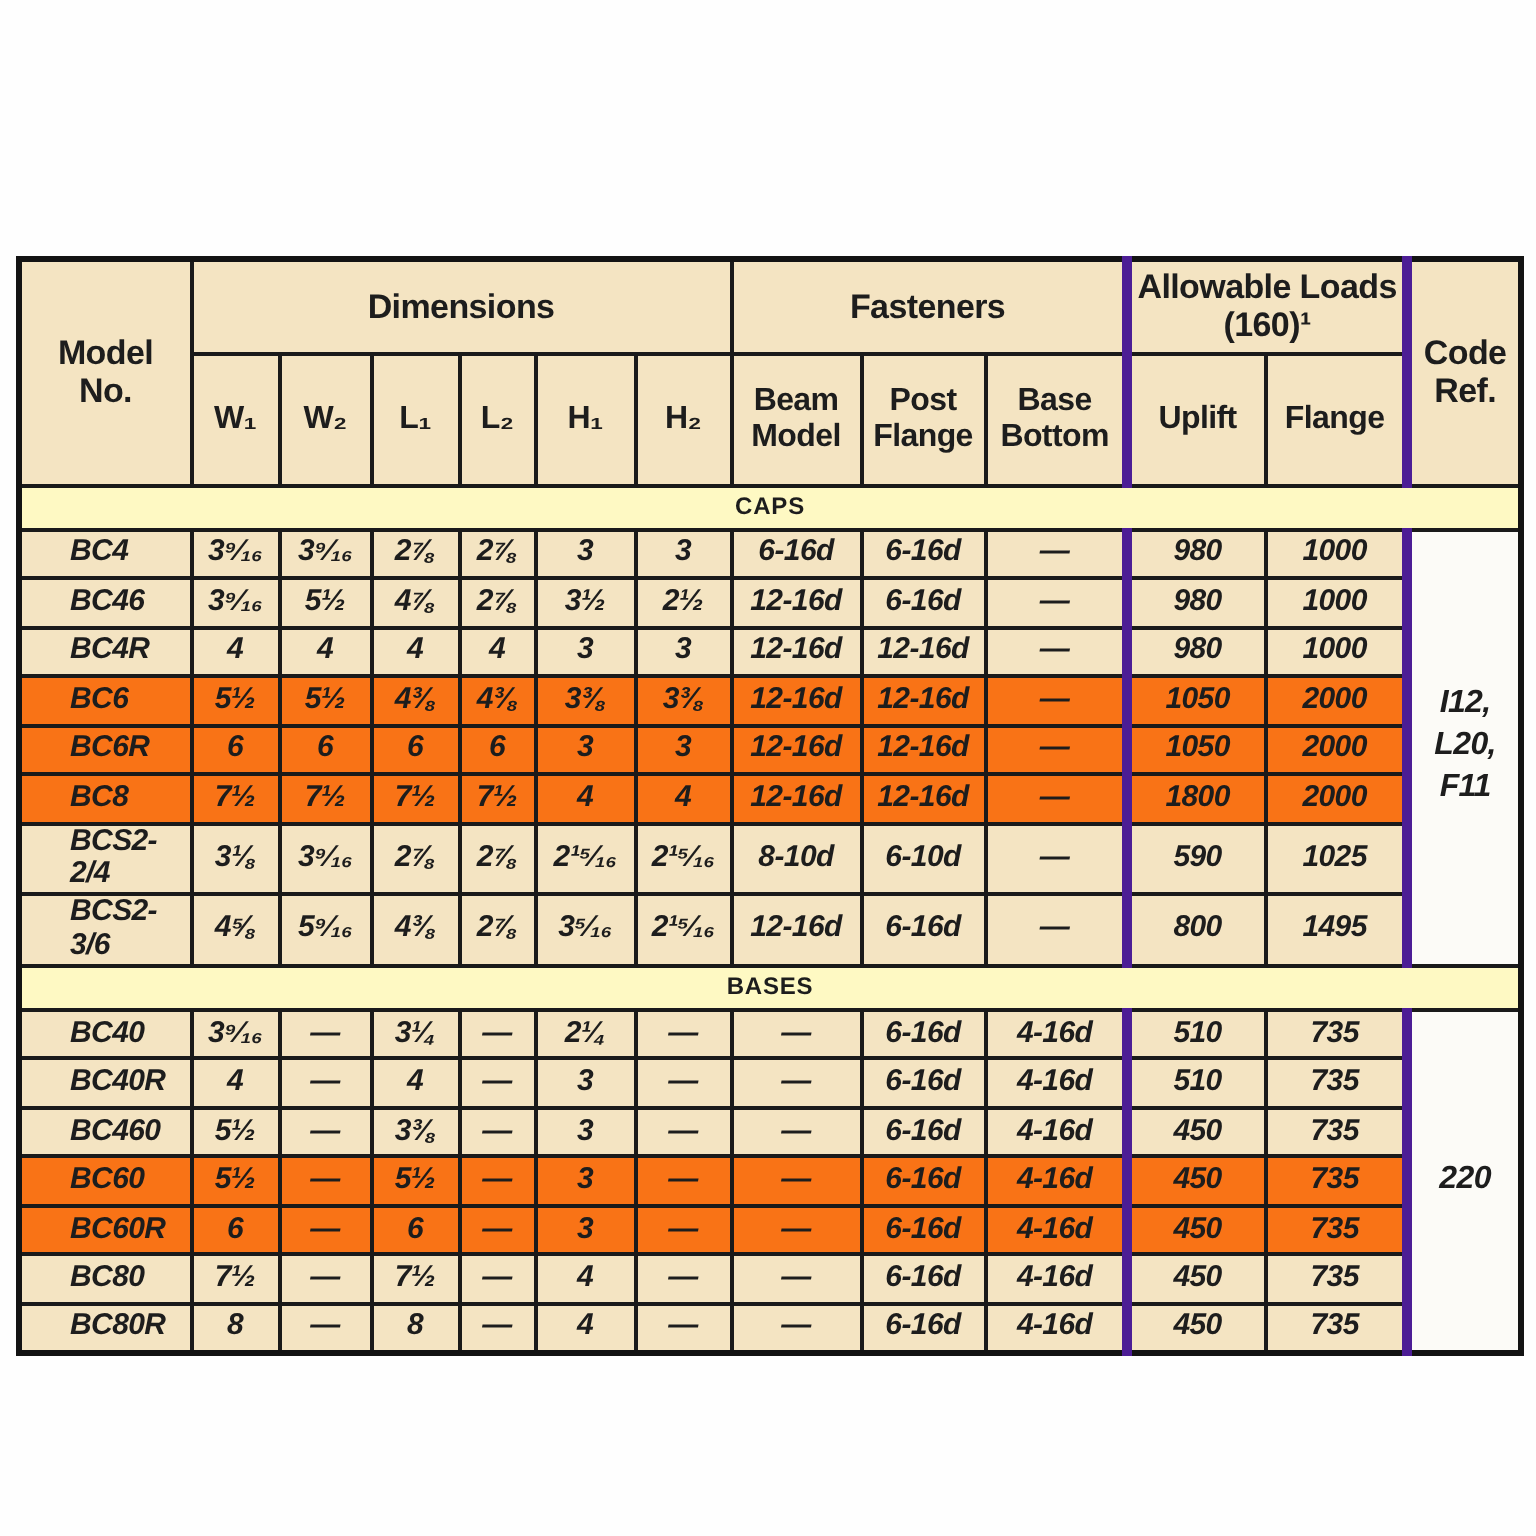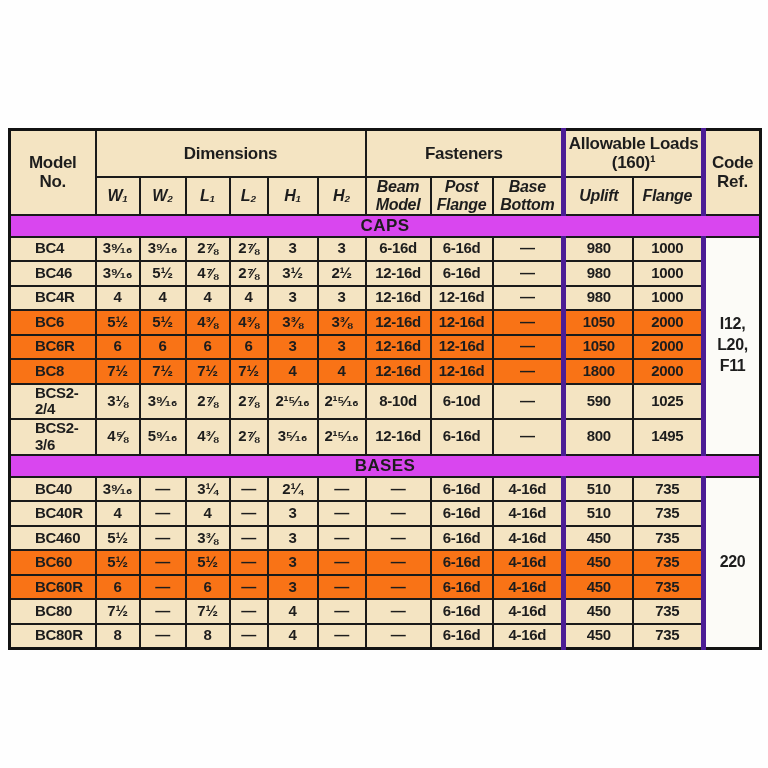--- a/index.html
+++ b/index.html
@@ -14,25 +14,25 @@
     border:3px solid #131313;
   }
   th, td {
     border:2px solid #1a1a1a;
     text-align:center; vertical-align:middle;
     padding:0; line-height:1.12;
   }
   thead th { background:#f4e4c2; white-space:pre-line; }
   .h1row { height:47px; }
   .h1row th { font-size:17px; }
-  .h2row { height:38px;font-style:italic; }
+  .h2row { height:66px; }
   .h2row th { font-size:16px; }
   tr.band { height:22px; }
-  tr.band td { background:#d946ef; font-size:17px; letter-spacing:0.4px; }
-  tr.datarow { height:24.5px; font-size:15px; }
+  tr.band td { background:#fef9c3; font-size:12px; letter-spacing:0.4px; }
+  tr.datarow { height:24.5px; font-size:15px;font-style:italic; }
   tr.tan td { background:#f4e4c2; }
   tr.white td { background:#f97316; }
   td.model { text-align:left; padding-left:24px; }
   .thickL { border-left:5px solid #4c1d95; }
   td.code-cell {
     background:#fcfbf7 !important; font-size:16px; line-height:1.3;
     white-space:pre-line;
   }
 </style>
 </head>

